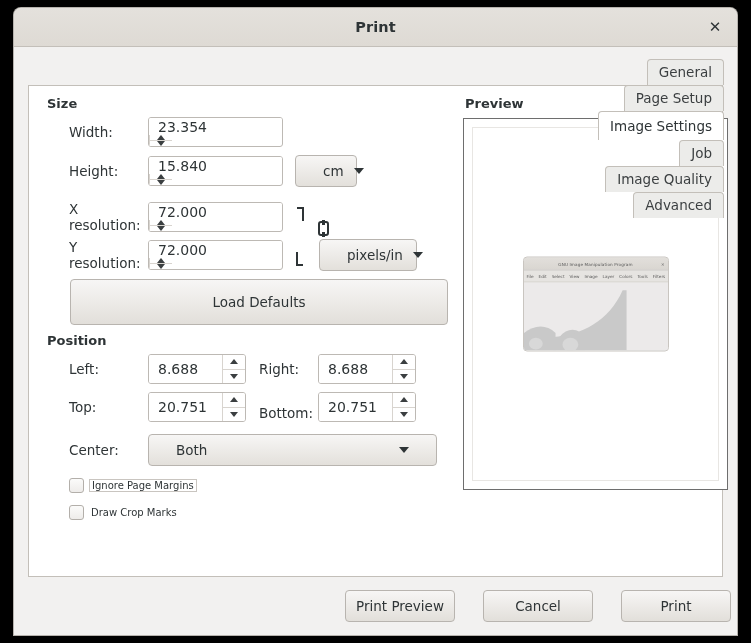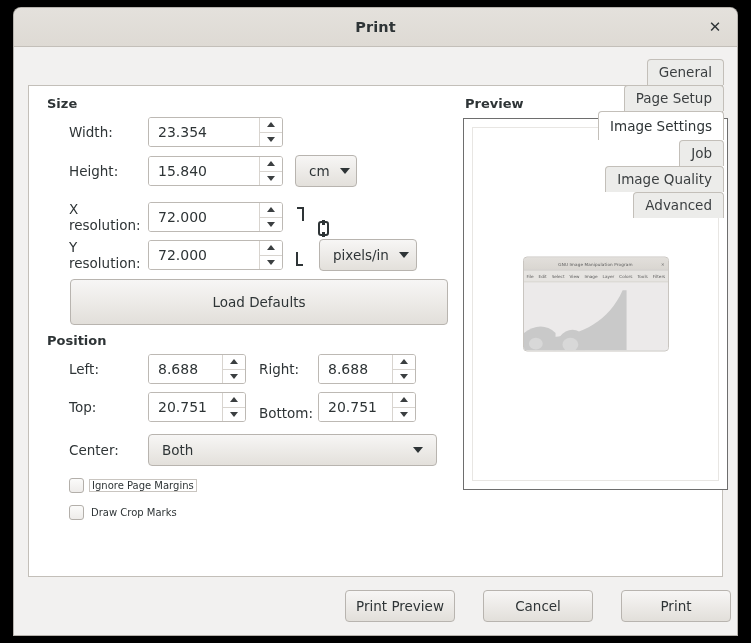--- a/index.html
+++ b/index.html
@@ -185,32 +185,32 @@
     border-right: 4.5px solid transparent;
     border-bottom: 5px solid #3b3f41;
   }
   .tri-down {
     width: 0; height: 0;
     border-left: 4.5px solid transparent;
     border-right: 4.5px solid transparent;
     border-top: 5px solid #3b3f41;
   }
 
-  .spin-size { width: 135px; }
+  .spin-size { width: 135px; flex-direction: column; }
   .spin-pos  { width: 98px; }
 
   
   .combo {
     height: 32px;
     border: 1px solid #b8b4af;
     border-radius: 4px;
     background: linear-gradient(to bottom, #f7f6f5 0%, #e3e0db 100%);
     display: flex;
     align-items: center;
-    padding: 0 13px;
+    padding: 0 27px;
     cursor: pointer;
     box-sizing: border-box;
   }
   .combo-label {
     font-size: 13.5px;
     color: #2e3436;
     flex: 1;
     white-space: nowrap;
   }
   .combo-arrow {

